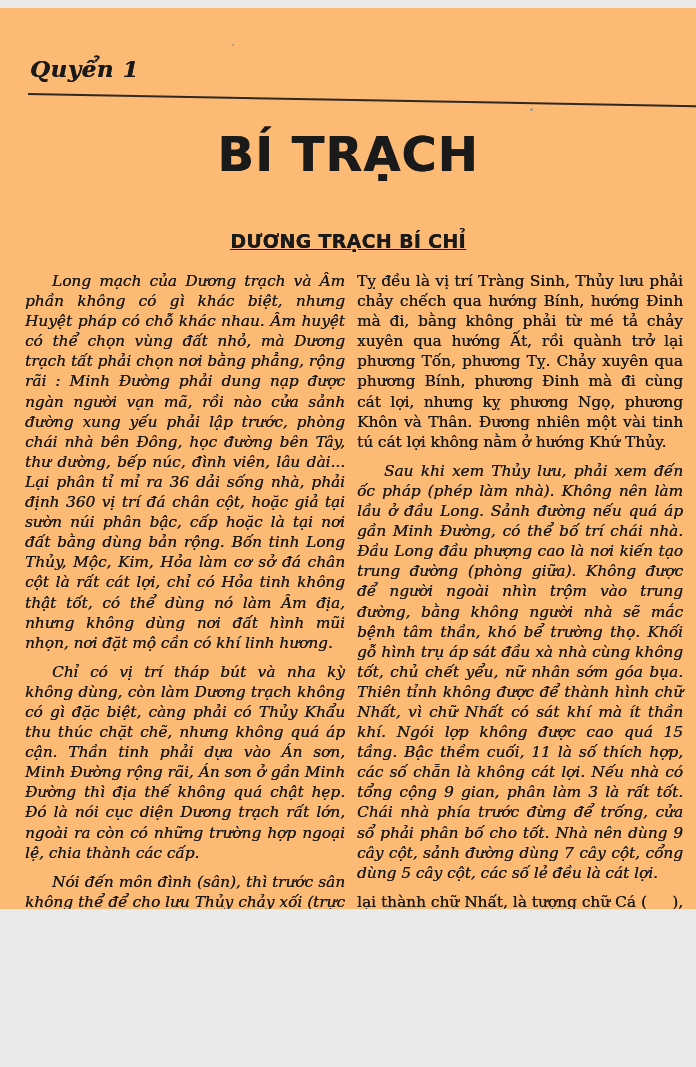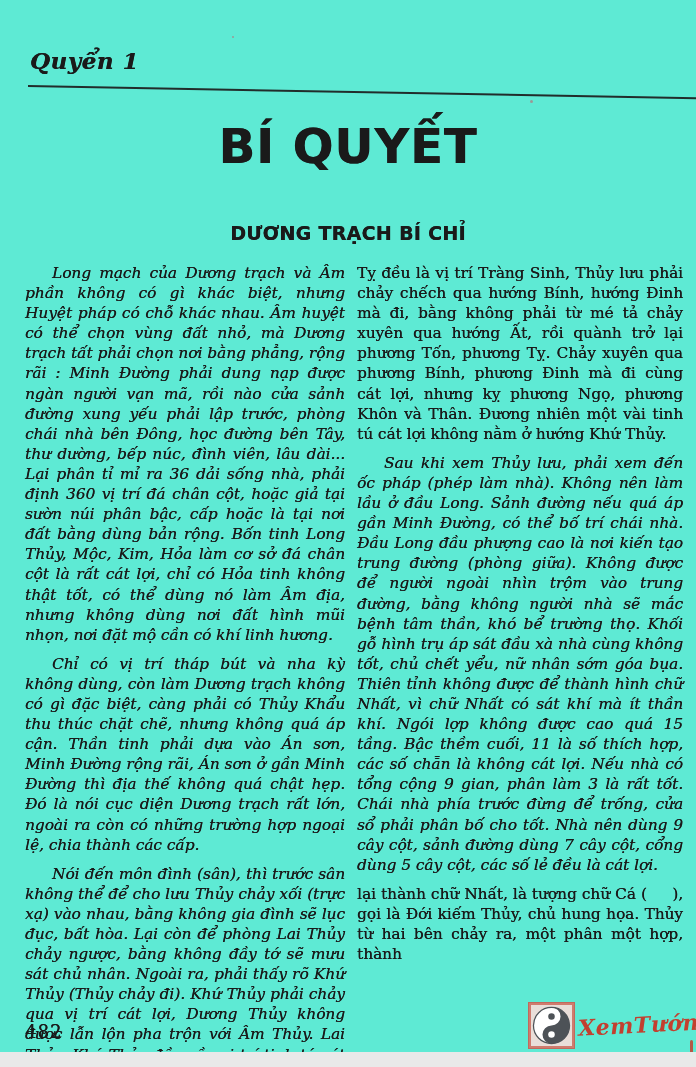--- a/index.html
+++ b/index.html
@@ -1,20 +1,20 @@
 <!DOCTYPE html>
 <html><head>
 <meta charset="utf-8">
 <style>
   html,body{margin:0;padding:0;background:#e9e9e9;}
   .page{
     position:relative;
-    width:696px;height:1052px;
-    margin:0 auto;
-    background:#5eead4;
+    width:696px;height:901px;
+    margin:8px auto;
+    background:#fdba74;
     color:#1a1a1a;
     font-family:"DejaVu Serif", serif;
     overflow:hidden;
   }
   .book-label{
     position:absolute;top:47px;left:30px;
     font-style:italic;font-weight:bold;font-size:23px;
     letter-spacing:0.5px;
     text-shadow:0.3px 0 0 currentColor;
   }
@@ -30,20 +30,21 @@
     font-family:"DejaVu Sans", sans-serif;
     font-weight:bold;font-size:48px;letter-spacing:1px;
     text-shadow:0.5px 0 0 currentColor;
   }
   .page-subtitle{
     position:absolute;top:222px;left:0;width:100%;
     margin:0;text-align:center;
     font-family:"DejaVu Sans", sans-serif;
     font-weight:bold;font-size:19px;letter-spacing:0.3px;
     text-shadow:0.3px 0 0 currentColor;
+    text-decoration:underline;
   }
   .columns{
     position:absolute;top:263px;left:25px;
     display:flex;gap:12px;
   }
   .col{
     text-align:justify;
     font-size:15.3px;line-height:20.1px;
     text-shadow:0.25px 0 0 currentColor;
   }
@@ -91,21 +92,21 @@
   .speck{position:absolute;background:#9a9a96;border-radius:50%;}
 </style>
 </head>
 <body>
 
 <div class="page">
 
   <div class="book-label">Quyển 1</div>
   <div class="header-rule"></div>
 
-  <h1 class="page-title">BÍ QUYẾT</h1>
+  <h1 class="page-title">BÍ TRẠCH</h1>
   <h2 class="page-subtitle">DƯƠNG TRẠCH BÍ CHỈ</h2>
 
   <div class="columns">
     <div class="col col-left">
       <p class="indent">Long mạch của Dương trạch và Âm phần không có gì khác biệt, nhưng Huyệt pháp có chỗ khác nhau. Âm huyệt có thể chọn vùng đất nhỏ, mà Dương trạch tất phải chọn nơi bằng phẳng, rộng rãi : Minh Đường phải dung nạp được ngàn người vạn mã, rồi nào cửa sảnh đường xung yếu phải lập trước, phòng chái nhà bên Đông, học đường bên Tây, thư dường, bếp núc, đình viên, lâu dài... Lại phân tỉ mỉ ra 36 dải sống nhà, phải định 360 vị trí đá chân cột, hoặc giả tại sườn núi phân bậc, cấp hoặc là tại nơi đất bằng dùng bản rộng. Bốn tinh Long Thủy, Mộc, Kim, Hỏa làm cơ sở đá chân cột là rất cát lợi, chỉ có Hỏa tinh không thật tốt, có thể dùng nó làm Âm địa, nhưng không dùng nơi đất hình mũi nhọn, nơi đặt mộ cần có khí linh hương.</p>
       <p class="indent">Chỉ có vị trí tháp bút và nha kỳ không dùng, còn làm Dương trạch không có gì đặc biệt, càng phải có Thủy Khẩu thu thúc chặt chẽ, nhưng không quá áp cận. Thần tinh phải dựa vào Án sơn, Minh Đường rộng rãi, Án sơn ở gần Minh Đường thì địa thế không quá chật hẹp. Đó là nói cục diện Dương trạch rất lớn, ngoài ra còn có những trường hợp ngoại lệ, chia thành các cấp.</p>
       <p class="indent">Nói đến môn đình (sân), thì trước sân không thể để cho lưu Thủy chảy xối (trực xạ) vào nhau, bằng không gia đình sẽ lục đục, bất hòa. Lại còn để phòng Lai Thủy chảy ngược, bằng không đầy tớ sẽ mưu sát chủ nhân. Ngoài ra, phải thấy rõ Khứ Thủy (Thủy chảy đi). Khứ Thủy phải chảy qua vị trí cát lợi, Dương Thủy không được lẫn lộn pha trộn với Âm Thủy. Lai Thủy, Khứ Thủy đều cần vị trí tinh tú cát lợi, như vị trí Hợi hướng tới phương Tỵ, phương Tốn phương</p>
     </div>
     <div class="col col-right">
       <p>Tỵ đều là vị trí Tràng Sinh, Thủy lưu phải chảy chếch qua hướng Bính, hướng Đinh mà đi, bằng không phải từ mé tả chảy xuyên qua hướng Ất, rồi quành trở lại phương Tốn, phương Tỵ. Chảy xuyên qua phương Bính, phương Đinh mà đi cùng cát lợi, nhưng kỵ phương Ngọ, phương Khôn và Thân. Đương nhiên một vài tinh tú cát lợi không nằm ở hướng Khứ Thủy.</p>

